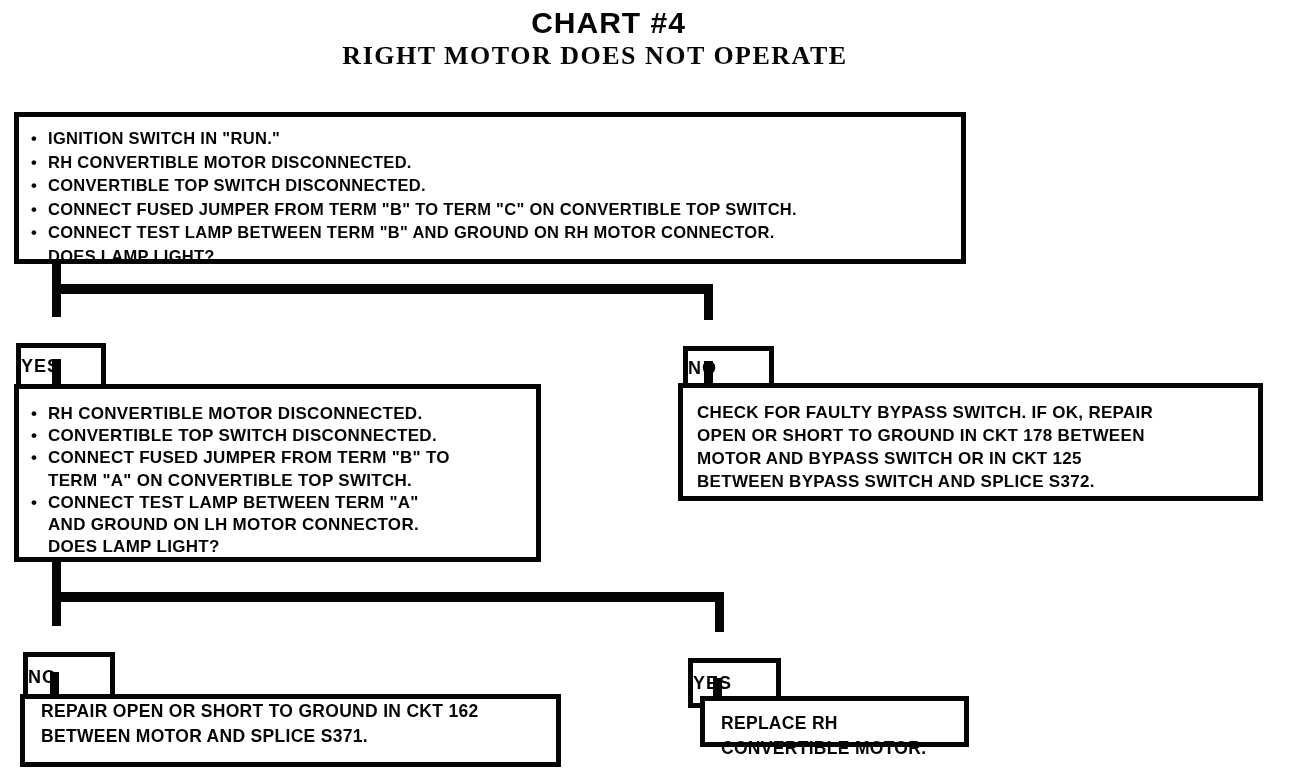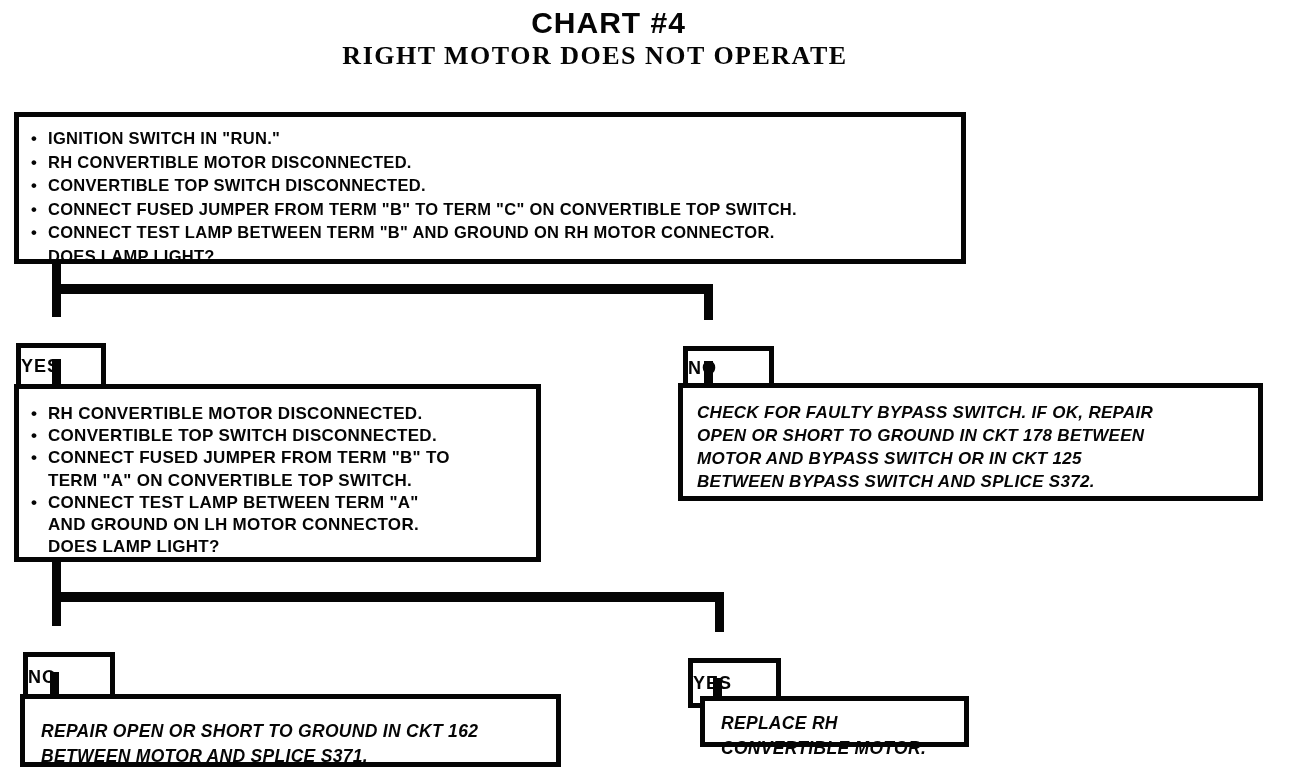--- a/index.html
+++ b/index.html
@@ -74,29 +74,28 @@
     text-align: left;
   }
   .bullet-text {
     white-space: pre-line;
     letter-spacing: 0.3px;
   }
   .result-text {
     font-weight: 700;
     white-space: pre-line;
     letter-spacing: 0.3px;
-    font-style: italic;
   }
   .bypass {
     padding: 13px 14px;
     font-size: 17px;
     line-height: 23px;
   }
   .repair {
-    padding: 20px 16px;
+    padding: 0 16px;
     font-size: 17.5px;
     line-height: 24.5px;
   }
   .replace {
     padding: 10px 16px;
     font-size: 17.5px;
     line-height: 24.5px;
   }
   .conn {
     position: absolute;

